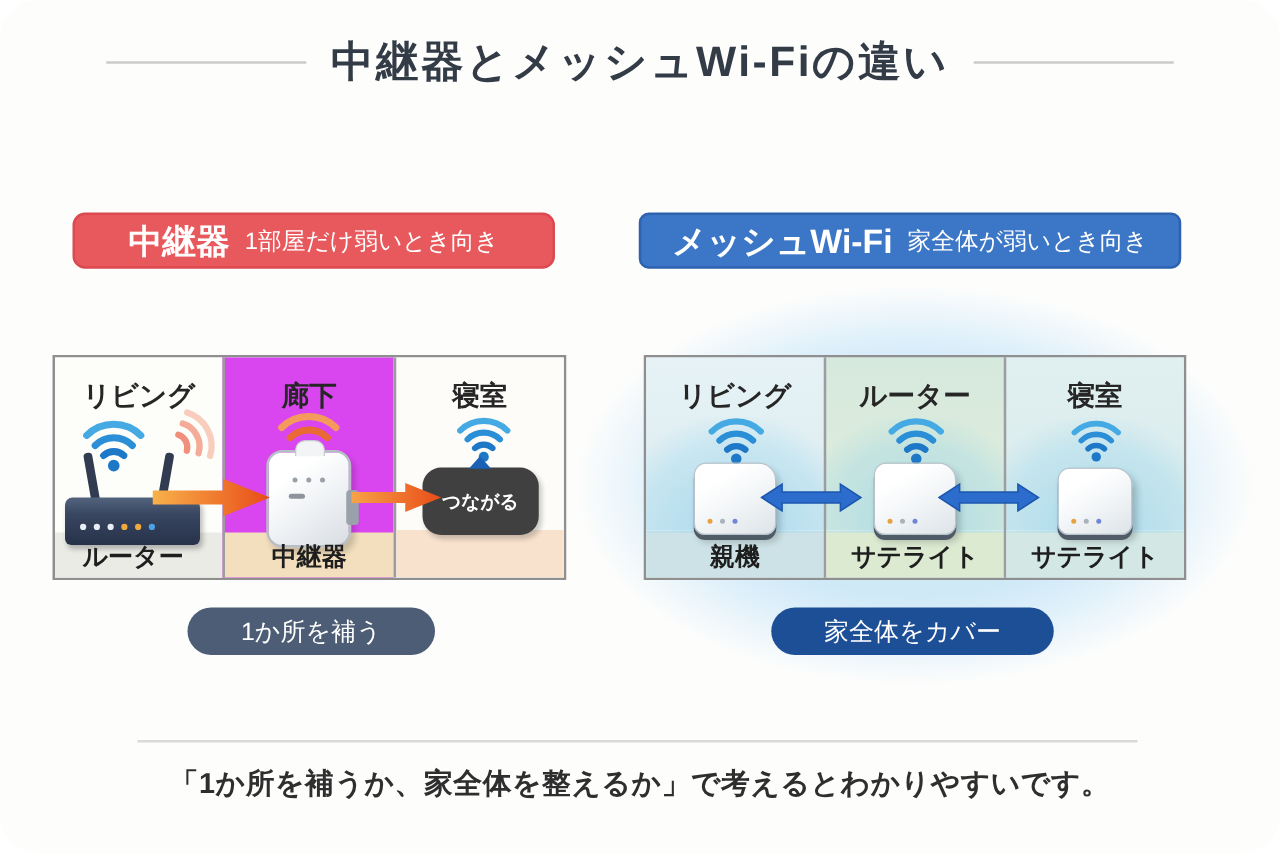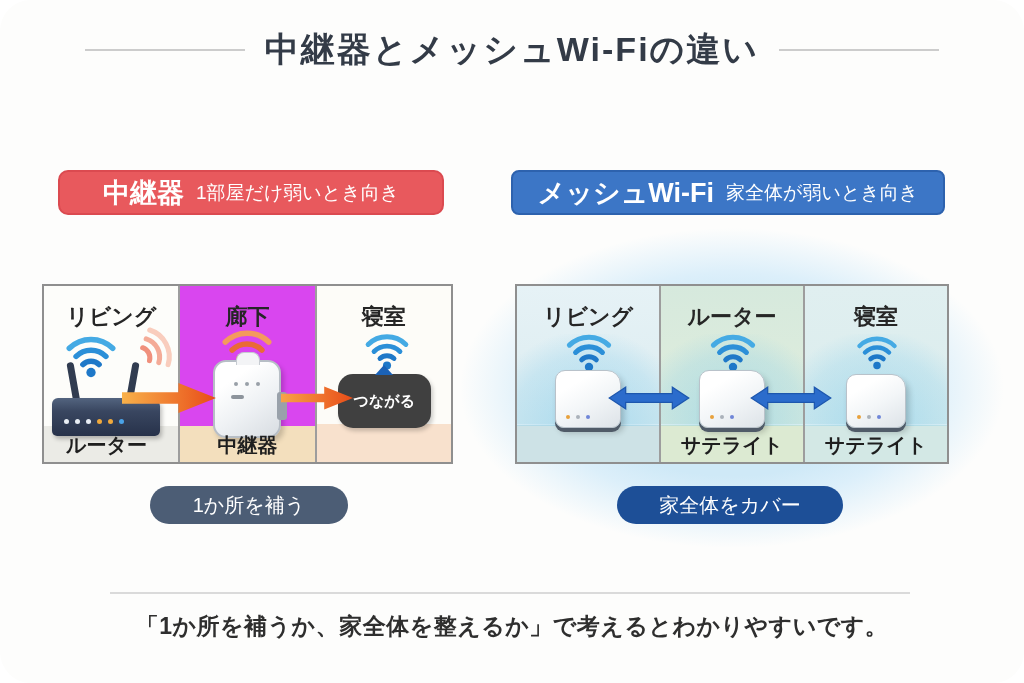--- a/index.html
+++ b/index.html
@@ -264,20 +264,21 @@
           <circle cx="50" cy="64" r="7.5"></circle>
         </svg>
       </span>
       <div class="mesh-unit">
         <div class="mdots">
             <i class="amber"></i>
             <i></i>
             <i class="blue"></i>
           </div>
       </div>
+      <div class="device-label">親機</div>
     </div>
 
     <div class="room room-kids">
       <div class="room-label">ルーター</div>
       <div class="dome"></div>
       <div class="floor"></div>
       <span class="wifi wifi-blue" style="left:50%; margin-left:-27px; top:44px;">
         <svg width="56" height="46" viewBox="0 0 100 78">
           <path d="M37 51 a19 19 0 0 1 26 0"></path>
             <path d="M26 38 a34 34 0 0 1 48 0"></path>

